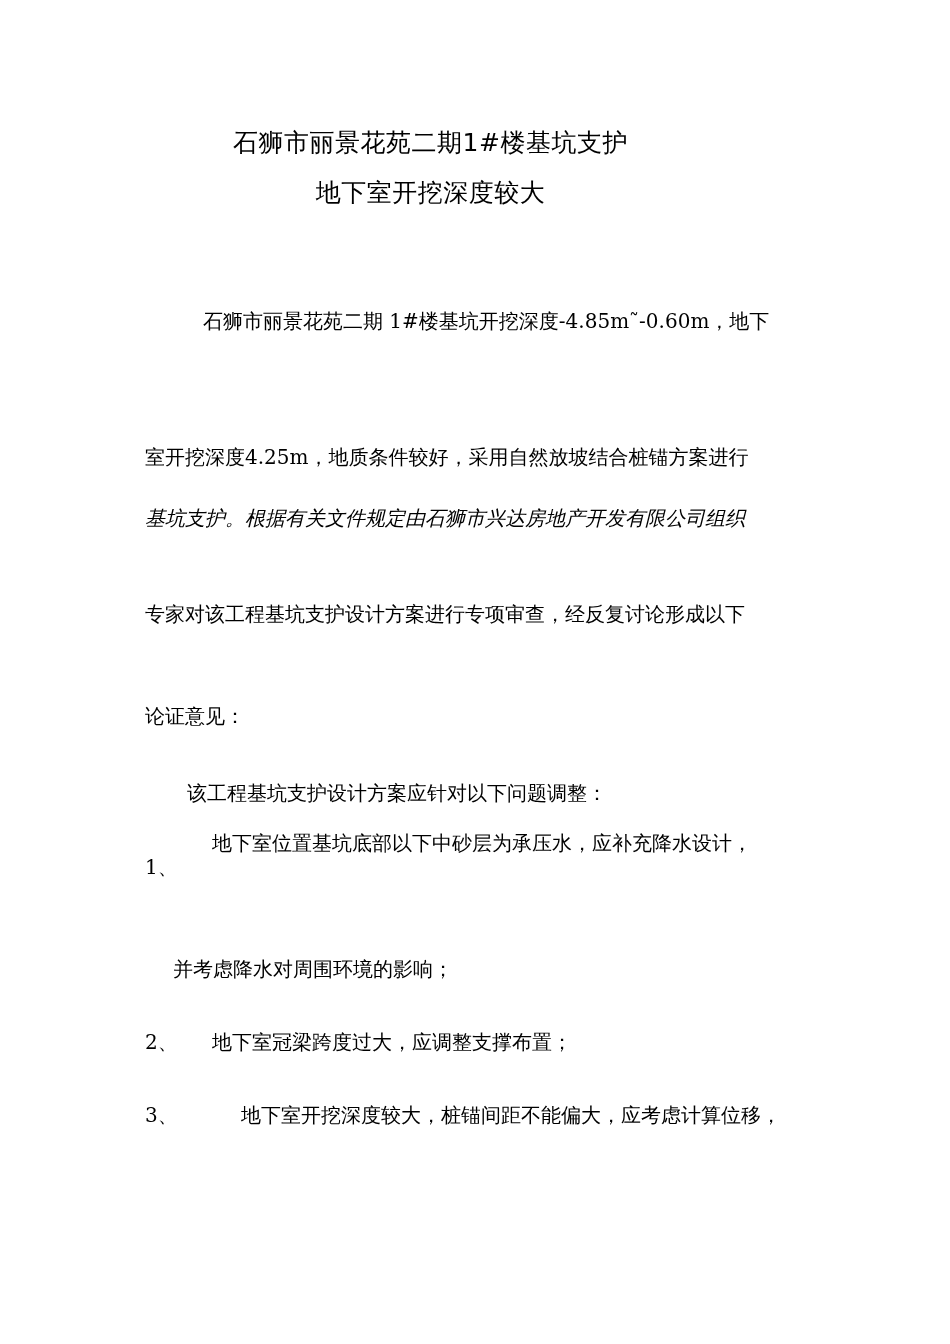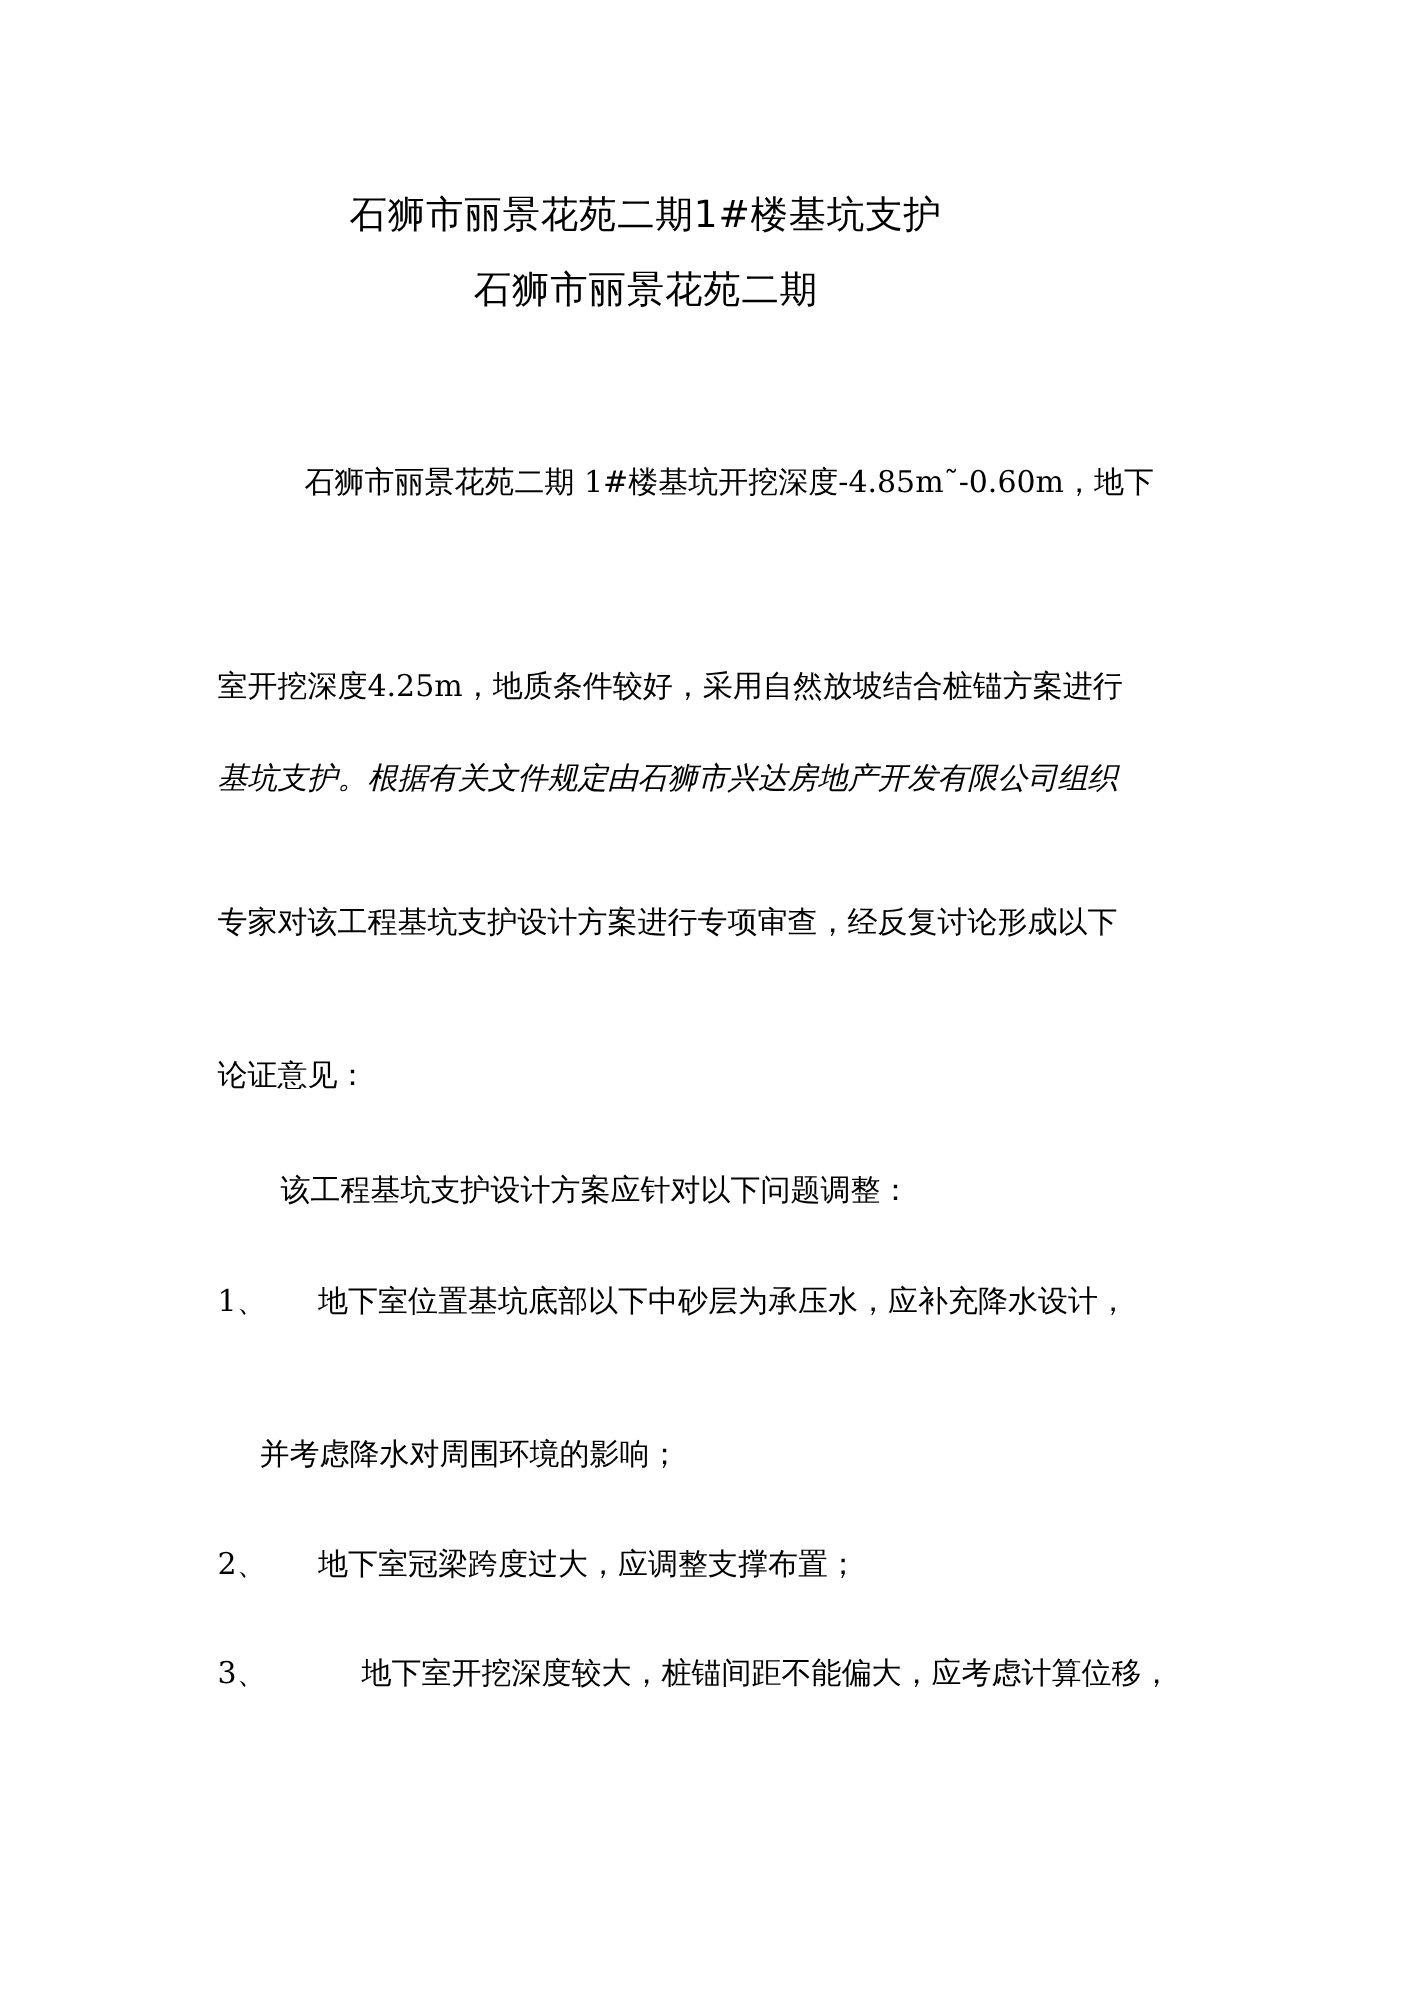--- a/index.html
+++ b/index.html
@@ -56,34 +56,34 @@
       line-height: 28px;
       white-space: nowrap;
     }
   </style>
 </head>
 <body>
 
 <div class="page">
 
   <div class="title-line" style="top:127px;">石狮市丽景花苑二期1#楼基坑支护</div>
-  <div class="title-line" style="top:177px;">石狮市丽景花苑二期</div>
+  <div class="title-line" style="top:177px;">地下室开挖深度较大</div>
 
   <div class="body-line" style="top:307px; left:203px;">石狮市丽景花苑二期 1#楼基坑开挖深度-4.85m˜-0.60m，地下</div>
   <div class="body-line" style="top:403px;margin-top:40px;">室开挖深度4.25m，地质条件较好，采用自然放坡结合桩锚方案进行</div>
   <div class="body-line" style="top:504px;font-style:italic;">基坑支护。根据有关文件规定由石狮市兴达房地产开发有限公司组织</div>
   <div class="body-line" style="top:600px;">专家对该工程基坑支护设计方案进行专项审查，经反复讨论形成以下</div>
   <div class="body-line" style="top:702px;">论证意见：</div>
 
   <div class="body-line" style="top:779px; left:187px;">该工程基坑支护设计方案应针对以下问题调整：</div>
 
   <div>
     <div>
       <span class="list-num" style="top:853px;">1、</span>
-      <span class="list-text" style="top:853px;">地下室位置基坑底部以下中砂层为承压水，应补充降水设计，</span>
+      <span class="list-text" style="top:829px;">地下室位置基坑底部以下中砂层为承压水，应补充降水设计，</span>
       <span class="body-line" style="top:955px; left:173px;">并考虑降水对周围环境的影响；</span>
     </div>
     <div>
       <span class="list-num" style="top:1028px;">2、</span>
       <span class="list-text" style="top:1028px;">地下室冠梁跨度过大，应调整支撑布置；</span>
     </div>
     <div>
       <span class="list-num" style="top:1101px;">3、</span>
       <span class="list-text" style="top:1101px;margin-left:29px;">地下室开挖深度较大，桩锚间距不能偏大，应考虑计算位移，</span>
     </div>

